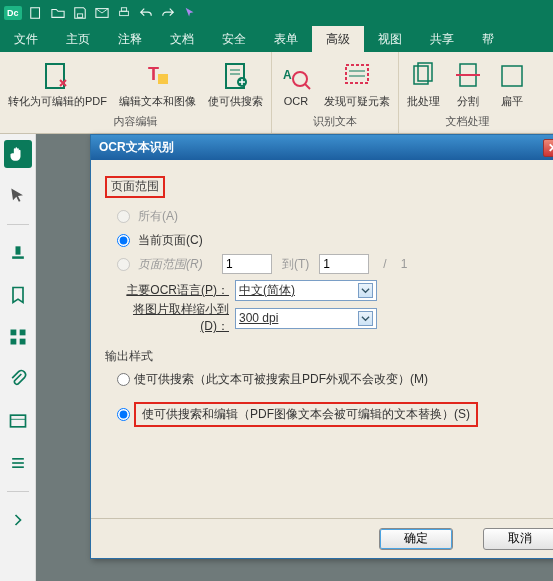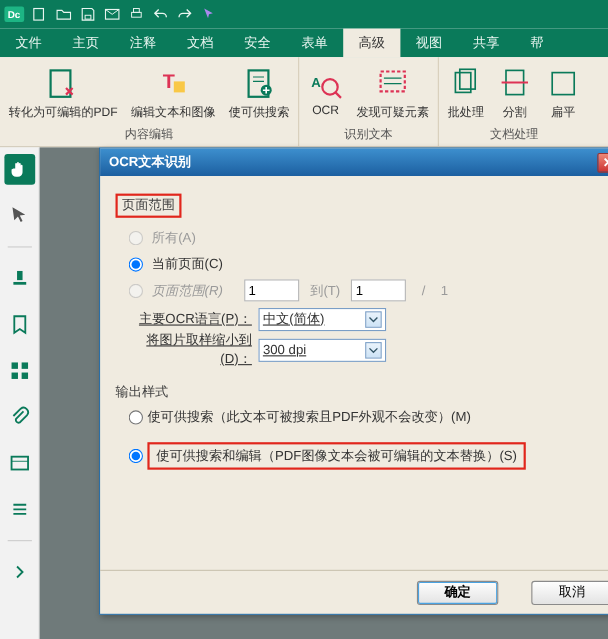--- a/index.html
+++ b/index.html
@@ -41,28 +41,28 @@
   .dlg-title .spacer { flex: 1; }
   .dlg-close { width: 20px; height: 18px; background: linear-gradient(#e87,#c33); border: 1px solid #933; border-radius: 2px; color: #fff; display: flex; align-items: center; justify-content: center; font-weight: bold; cursor: pointer; }
   .dlg-body { flex: 1; padding: 10px 14px 8px 14px; font-size: 12px; color: #333; overflow: hidden; }
   .section-title { color: #404040; font-size: 12px; margin: 6px 0 6px 0; }
   .hot { border: 2px solid #e1261c; padding: 0 4px 1px 4px; display: inline-block; }
   .opts { margin-left: 12px; }
   .opt-row { display: flex; align-items: center; height: 24px; gap: 4px; }
   .opt-row input[type=radio] { margin-right: 4px; }
   .disabled { color: #9a9a9a; }
   .txt { width: 50px; height: 20px; border: 1px solid #b5b5b5; background: #fff; font-size: 12px; padding: 1px 3px; }
-  .combo { width: 116px; height: 21px; border: 1px solid #7a9ec6; background: #fff; display: inline-flex; align-items: center; padding: 0 3px; justify-content: space-between; }
+  .combo { width: 142px; height: 21px; border: 1px solid #7a9ec6; background: #fff; display: inline-flex; align-items: center; padding: 0 3px; justify-content: space-between; }
   .combo .cbtxt { font-size: 12px; }
   .combo .cbtn { width: 15px; height: 15px; background: linear-gradient(#eaf3fb,#cde3f6); border: 1px solid #7a9ec6; display:flex; align-items:center; justify-content:center; }
   .form-row { display: flex; align-items: center; height: 28px; text-decoration: underline; }
   .form-row .flab { width: 130px; text-align: right; padding-right: 6px; }
   .dlg-foot { height: 40px; border-top: 1px solid #c9c2b0; display: flex; align-items: center; justify-content: flex-end; padding: 0 10px; gap: 30px; }
   .btn { width: 74px; height: 22px; background: linear-gradient(#fefefe,#e3e3e3); border: 1px solid #8a8a8a; border-radius: 3px; font-size: 12px; cursor: pointer; }
-  .btn.primary { box-shadow: 0 0 0 1px #4aa3e2 inset; font-weight: bold; }
+  .btn.primary { box-shadow: 0 0 0 1px #4aa3e2 inset; }
   .long-opt { margin: 4px 0 4px 12px; display:flex; align-items:center; gap:4px;}
 </style>
 </head>
 <body>
 
 <div class="titlebar">
   <span class="app-tag">Dc</span>
   <span class="tbtn">
       <svg viewBox="0 0 16 16">
         <rect x="2" y="2" width="10" height="12" fill="none" stroke="currentColor" stroke-width="1.2"></rect>

